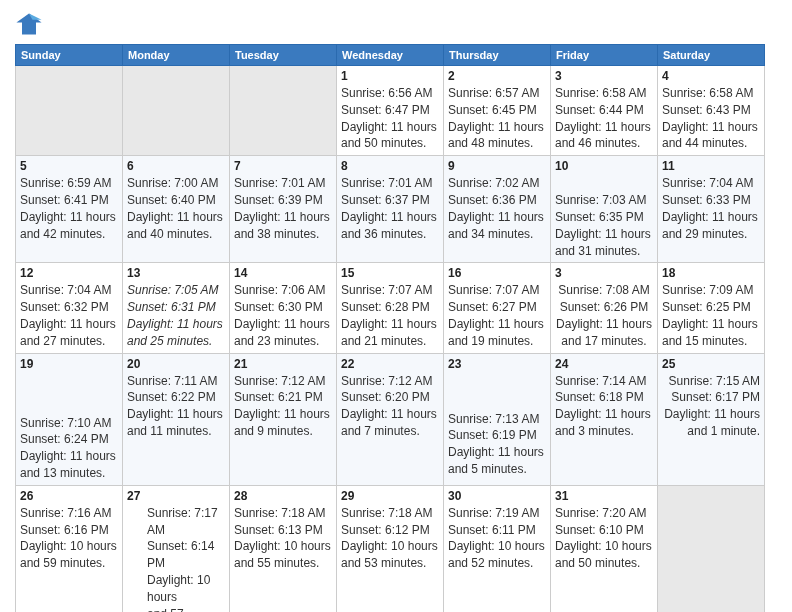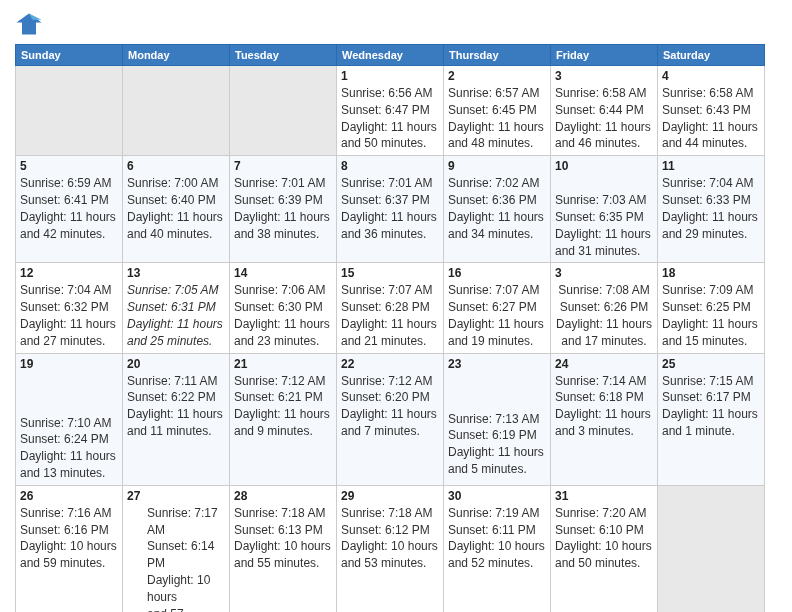--- a/index.html
+++ b/index.html
@@ -292,21 +292,21 @@
           </td>
           <td>
             <div class="day-num">24</div>
             <div class="day-info" style="white-space: pre-line;">Sunrise: 7:14 AM
 Sunset: 6:18 PM
 Daylight: 11 hours
 and 3 minutes.</div>
           </td>
           <td>
             <div class="day-num">25</div>
-            <div class="day-info" style="white-space: pre-line;">Sunrise: 7:15 AM
+            <div class="day-info" style="white-space: pre-line; text-align: right;">Sunrise: 7:15 AM
 Sunset: 6:17 PM
 Daylight: 11 hours
 and 1 minute.</div>
           </td>
         </tr>
         <tr>
           <td>
             <div class="day-num">26</div>
             <div class="day-info" style="white-space: pre-line;">Sunrise: 7:16 AM
 Sunset: 6:16 PM

